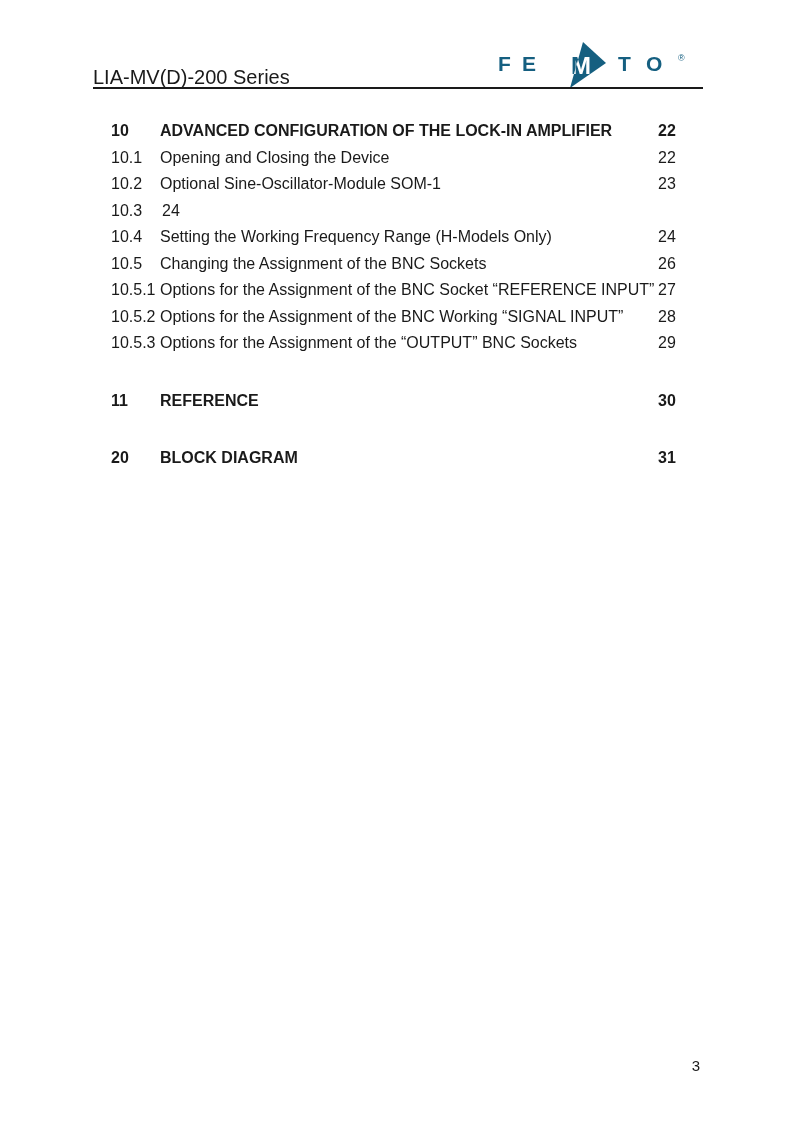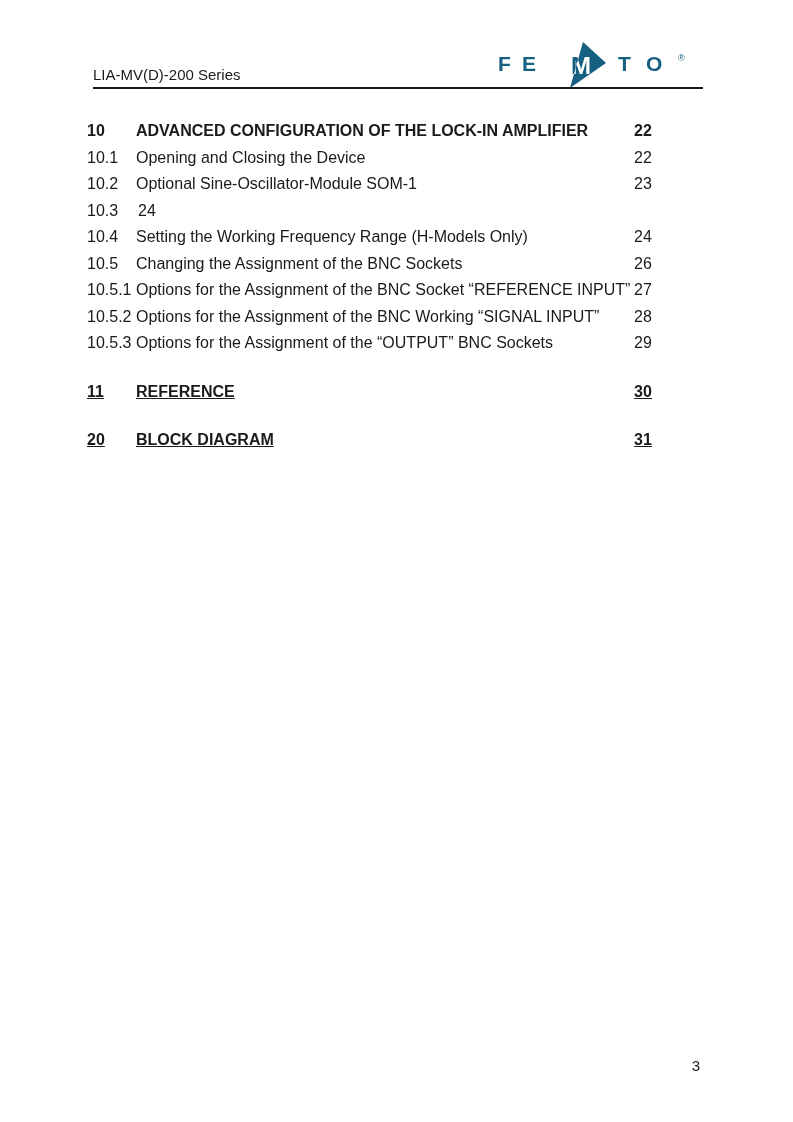--- a/index.html
+++ b/index.html
@@ -12,21 +12,21 @@
     height: 1122px;
     position: relative;
     font-family: "Liberation Sans", "DejaVu Sans", sans-serif;
     color: #1a1a1a;
     overflow: hidden;
   }
   .doc-title {
     position: absolute;
     left: 93px;
     top: 66px;
-    font-size: 15px;
+    font-size: 20px;
     white-space: nowrap;
   }
   .header-rule {
     position: absolute;
     left: 93px;
     top: 87px;
     width: 610px;
     height: 2px;
     background: #1a1a1a;
   }
@@ -39,21 +39,21 @@
   }
   .logo text {
     font-family: "Liberation Sans", "DejaVu Sans", sans-serif;
     font-weight: bold;
   }
   .logo .letter { font-size: 21px; }
   .logo .m-letter { font-size: 24px; }
   .logo .reg { font-size: 9px; font-weight: normal; }
   .toc {
     position: absolute;
-    left: 87px;
+    left: 111px;
     top: 121px;
     width: 567px;
   }
   .toc-row {
     display: flex;
     align-items: flex-start;
     height: 26.5px;
     font-size: 16px;
     line-height: 19px;
   }
@@ -65,21 +65,21 @@
     flex: 1 1 auto;
     white-space: nowrap;
     overflow: hidden;
   }
   .toc-row .pg {
     flex: 0 0 auto;
     min-width: 22px;
     text-align: center;
   }
   .toc-row.bold { font-weight: bold; }
-  .toc-row.gap { margin-top: 22px; text-decoration: underline; }
+  .toc-row.gap { margin-top: 31px; }
   .footer-page {
     position: absolute;
     top: 1057px;
     right: 93px;
     font-size: 15px;
     text-align: right;
   }
 </style>
 </head>
 <body>

